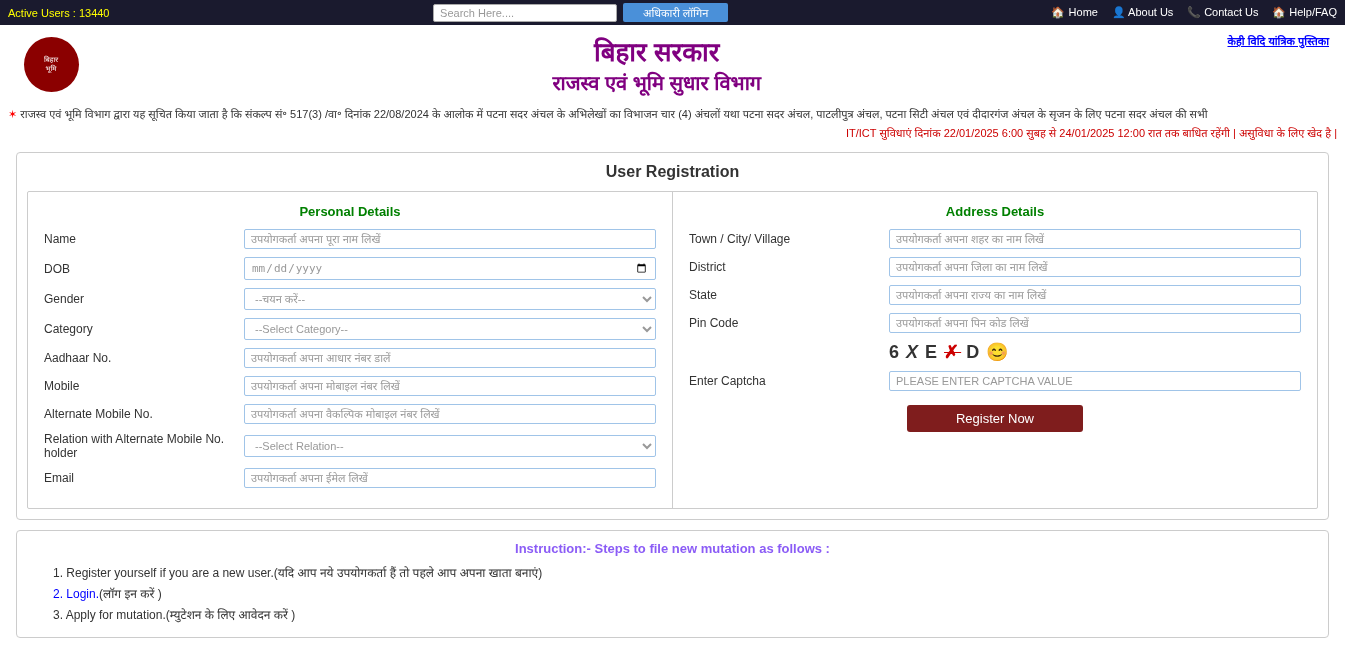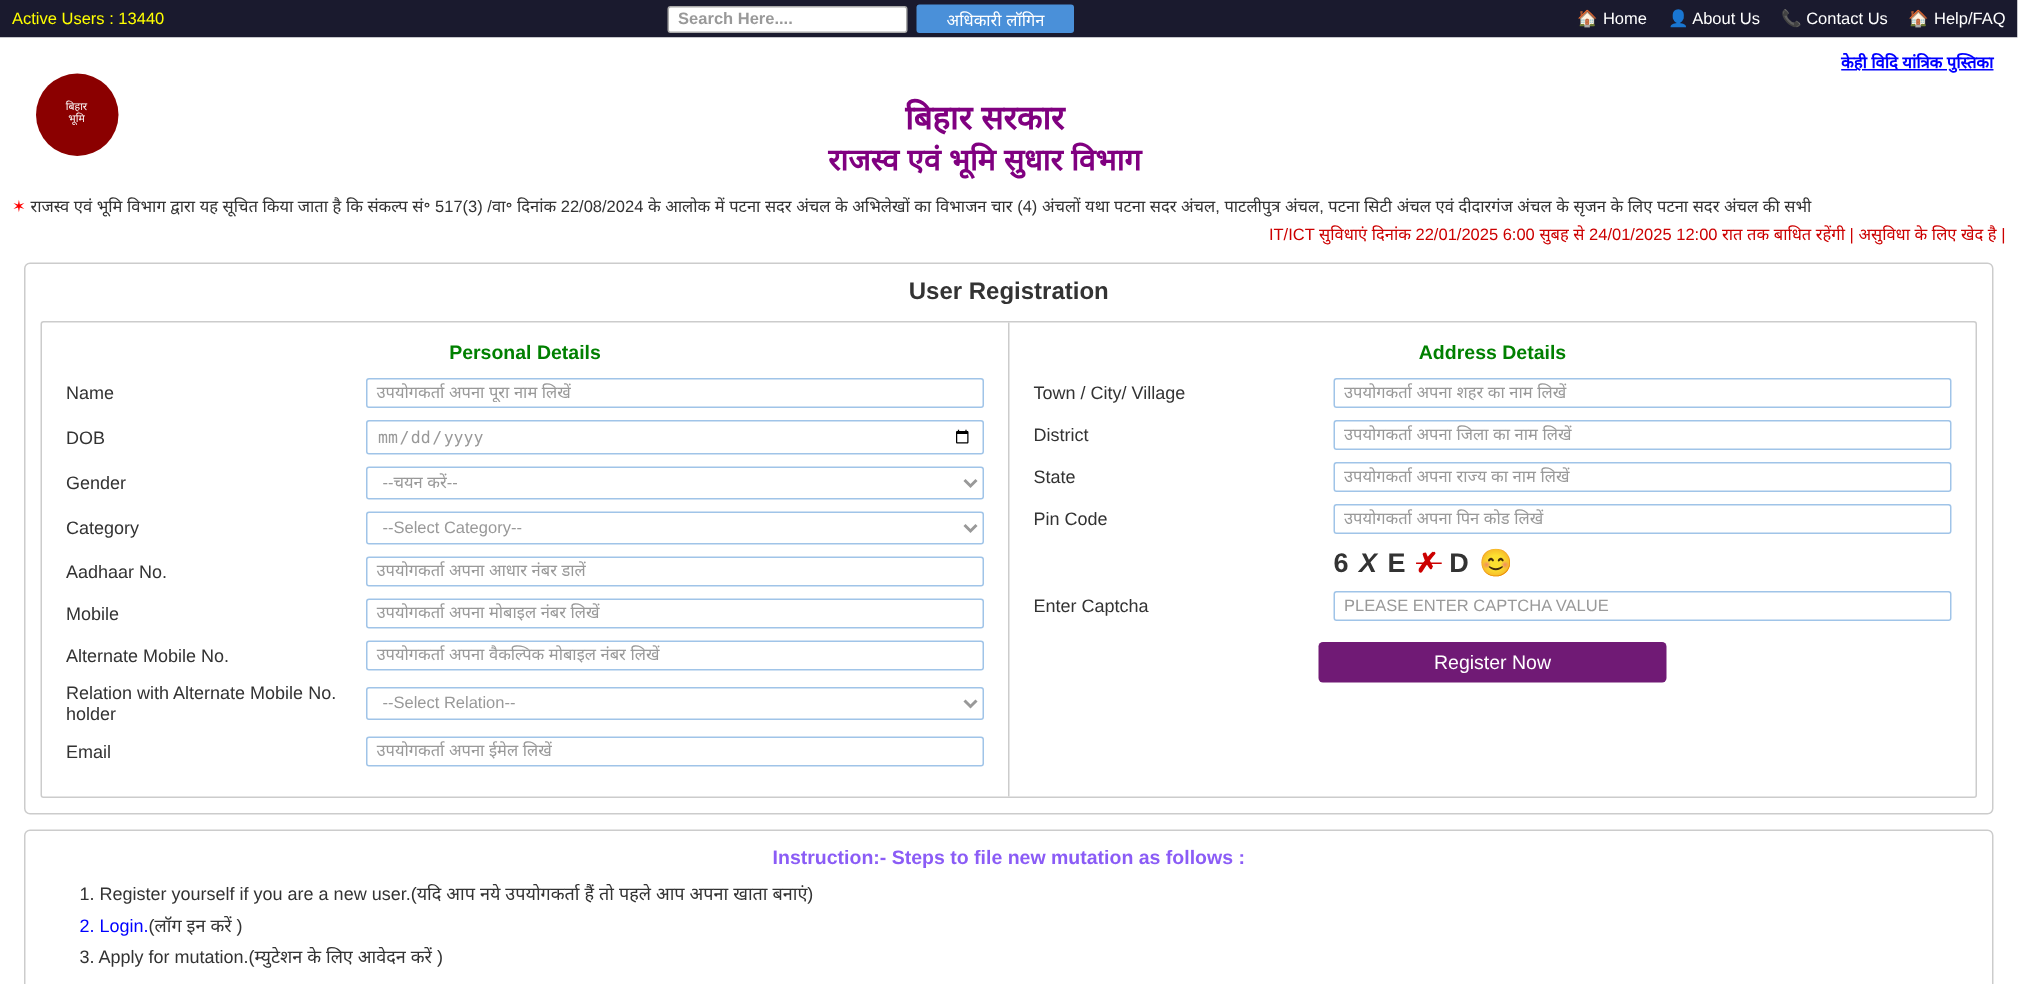--- a/index.html
+++ b/index.html
@@ -14,22 +14,21 @@
       justify-content: space-between;
       padding: 3px 8px;
       font-size: 11px;
     }
     .top-bar-left { color: #ffff00; }
     .top-bar-center { display: flex; align-items: center; gap: 6px; }
     .top-bar-center input {
       padding: 2px 6px;
       border: 1px solid #ccc;
       font-size: 11px;
-      width: 160px;
-      font-weight: bold;
+      width: 184px;
     }
     .top-bar-center button {
       background: #4a90d9;
       color: #fff;
       border: none;
       padding: 2px 20px;
       font-size: 11px;
       cursor: pointer;
       border-radius: 2px;
     }
@@ -47,21 +46,21 @@
     .header-logo { width: 70px; text-align: center; }
     .header-logo-img {
       width: 55px; height: 55px;
       background: #8B0000;
       border-radius: 50%;
       display: flex; align-items: center; justify-content: center;
       color: #fff; font-size: 8px; text-align: center;
       margin: 0 auto;
     }
     .header-text { flex: 1; text-align: center; }
-    .header-text h1 { color: #800080; font-size: 22px; font-weight: bold; font-family: 'Arial', sans-serif; margin-top: 29px; }
+    .header-text h1 { color: #800080; font-size: 26px; font-weight: bold; font-family: 'Arial', sans-serif; }
     .header-text h2 { color: #800080; font-size: 20px; font-weight: bold; }
     .header-right { font-size: 11px; color: #00f; align-self: flex-start; cursor: pointer; font-weight: bold; }
     .header-right a { color: #0000ff; text-decoration: underline; font-size: 11px; }
     .ticker-star { color: #ff0000; }
 
     
     .main-content {
       padding: 10px 16px;
     }
 
@@ -119,30 +118,30 @@
       border: 1px solid #a0c4e8;
       font-size: 11px;
       border-radius: 2px;
       color: #999;
     }
     .form-control::placeholder { color: #999; font-size: 11px; }
     select.form-control { background: #fff; }
 
     
     .register-btn {
-      background: #701a75;
+      background: #7f1d1d;
       color: #fff;
       border: none;
       padding: 6px 30px;
       font-size: 13px;
       cursor: pointer;
       border-radius: 3px;
       display: block;
       margin: 0 auto;
-      width: 232px;
+      width: 176px;
     }
 
     
     .instructions {
       border: 1px solid #ccc;
       border-radius: 4px;
       padding: 10px 16px;
       margin-top: 10px;
     }
     .instruction-title {

